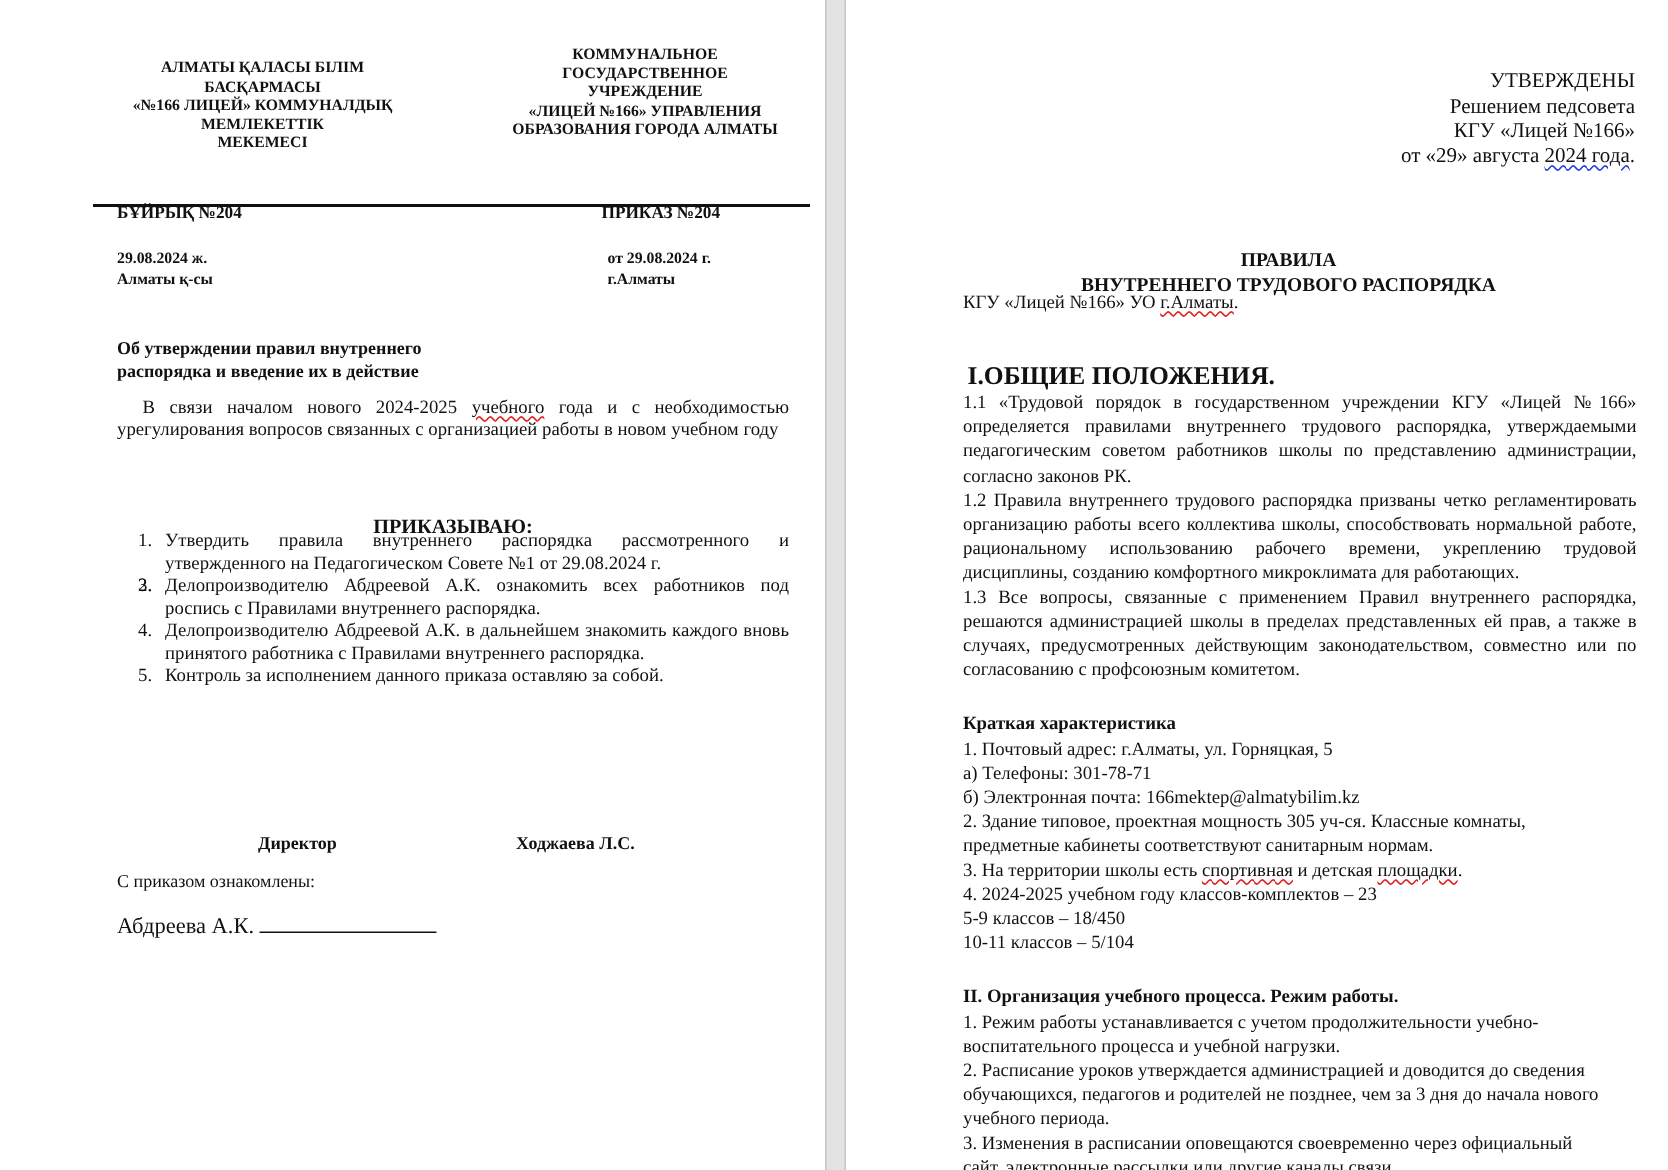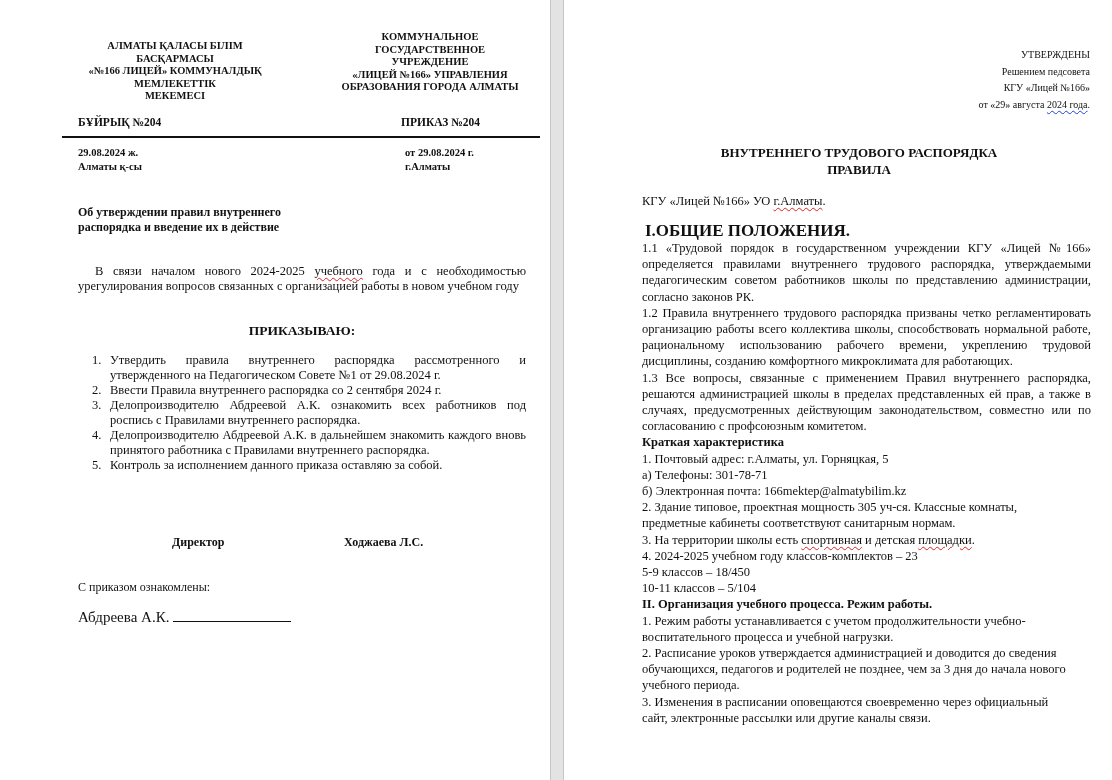--- a/index.html
+++ b/index.html
@@ -11,21 +11,21 @@
   }
   .page { position:absolute; top:0; height:780px; background:#fff; overflow:hidden; }
   #left-page { left:0; width:550px; }
   #right-page { left:564px; width:548px; }
   .gutter {
     position:absolute; left:550px; top:0; width:14px; height:780px;
     background:#e3e3e3; border-left:1px solid #c6c6c6; border-right:1px solid #c6c6c6;
     box-sizing:border-box;
   }
   .abs { position:absolute; }
-  .b { font-weight:bold; }
+  .b { font-weight:bold;margin-top:20px; }
   .hdr { font-size:10.5px; font-weight:bold; text-align:center; line-height:12.5px; }
   .just { text-align:justify; text-align-last:left; }
   .squig-red { text-decoration:underline wavy #e02020; text-decoration-thickness:1px; text-underline-offset:2px; }
   .squig-blue { text-decoration:underline wavy #2040e0; text-decoration-thickness:1px; text-underline-offset:2px; }
   .hr { position:absolute; left:62px; top:136px; width:478px; height:1.5px; background:#111; }
   ol.order { margin:0; padding:0; list-style:none; }
   ol.order li { position:relative; padding-left:26px; font-size:12.5px; line-height:15px; text-align:justify; }
   ol.order li .num { position:absolute; left:8px; top:0; }
   .sigline { display:inline-block; width:118px; border-bottom:1px solid #111; height:12px; vertical-align:baseline; margin-left:4px; }
   .rp-line { font-size:12.5px; line-height:16.2px; }
@@ -67,46 +67,46 @@
     <div>Об утверждении правил внутреннего</div>
     <div>распорядка и введение их в действие</div>
   </div>
 
   <div class="abs just" style="left:78px; top:264px; width:448px; font-size:12.5px; line-height:15px; text-indent:17px;"><span>В связи началом нового 2024-2025 </span><span class="squig-red">учебного</span><span> года и с необходимостью урегулирования вопросов связанных с организацией работы в новом учебном году</span></div>
 
   <div class="abs b" style="left:78px; top:323px; width:448px; text-align:center; font-size:13.5px;">ПРИКАЗЫВАЮ:</div>
 
   <ol class="order abs" style="left:84px; top:353px; width:442px;">
     <li><span class="num">1.</span><span>Утвердить правила внутреннего распорядка рассмотренного и утвержденного на Педагогическом Совете №1 от 29.08.2024 г.</span></li>
-    <li><span class="num">2.</span><span>Ввести Правила внутреннего распорядка со 2 сентября 2024 г.</span></li>
+    <li><span class="num">2.</span></li>
     <li><span class="num">3.</span><span>Делопроизводителю Абдреевой А.К. ознакомить всех работников под роспись с Правилами внутреннего распорядка.</span></li>
     <li><span class="num">4.</span><span>Делопроизводителю Абдреевой А.К. в дальнейшем знакомить каждого вновь принятого работника с Правилами внутреннего распорядка.</span></li>
     <li><span class="num">5.</span><span>Контроль за исполнением данного приказа оставляю за собой.</span></li>
   </ol>
 
   <div class="abs b" style="left:172px; top:535px; font-size:12px;">Директор</div>
   <div class="abs b" style="left:344px; top:535px; font-size:12px;">Ходжаева Л.С.</div>
 
   <div class="abs" style="left:78px; top:580px; font-size:12px;">С приказом ознакомлены:</div>
   <div class="abs" style="left:78px; top:609px; font-size:15px;"><span>Абдреева А.К.</span><span class="sigline"></span></div>
 </div>
 
 <div class="gutter"></div>
 
 <div class="page" id="right-page">
-  <div class="abs" style="right:22px; top:47px; text-align:right; font-size:10px; line-height:16.5px;">
+  <div class="abs" style="right:22px; top:47px; text-align:right; font-size:14px; line-height:16.5px;">
     <div>УТВЕРЖДЕНЫ</div>
     <div>Решением педсовета</div>
     <div>КГУ «Лицей №166»</div>
     <div><span>от «29» августа </span><span class="squig-blue">2024  года</span><span>.</span></div>
   </div>
 
   <div class="abs b" style="left:60px; top:144px; width:470px; text-align:center; font-size:13px; line-height:17px;">
+    <div>ПРАВИЛА</div>
     <div>ВНУТРЕННЕГО ТРУДОВОГО РАСПОРЯДКА</div>
-    <div>ПРАВИЛА</div>
   </div>
 
   <div class="abs" style="left:78px; top:194px; font-size:12.5px;"><span>КГУ «Лицей №166» УО </span><span class="squig-red">г.Алматы</span><span>.</span></div>
 
   <div class="abs" style="left:78px; top:222px; width:449px;">
     <div class="b" style="font-size:17px; line-height:18px; padding-left:3px;">I.ОБЩИЕ ПОЛОЖЕНИЯ.</div>
     <div class="rp-line rp-just">1.1 «Трудовой порядок в государственном учреждении КГУ «Лицей №166» определяется правилами внутреннего трудового распорядка, утверждаемыми педагогическим советом работников школы по представлению администрации, согласно законов РК.</div>
     <div class="rp-line rp-just">1.2 Правила внутреннего трудового распорядка призваны четко регламентировать организацию работы всего коллектива школы, способствовать нормальной работе, рациональному использованию рабочего времени, укреплению трудовой дисциплины, созданию комфортного микроклимата для работающих.</div>
     <div class="rp-line rp-just">1.3 Все вопросы, связанные с применением Правил внутреннего распорядка, решаются администрацией школы в пределах представленных ей прав, а также в случаях, предусмотренных действующим законодательством, совместно или по согласованию с профсоюзным комитетом.</div>
     <div class="rp-line b">Краткая характеристика</div>

